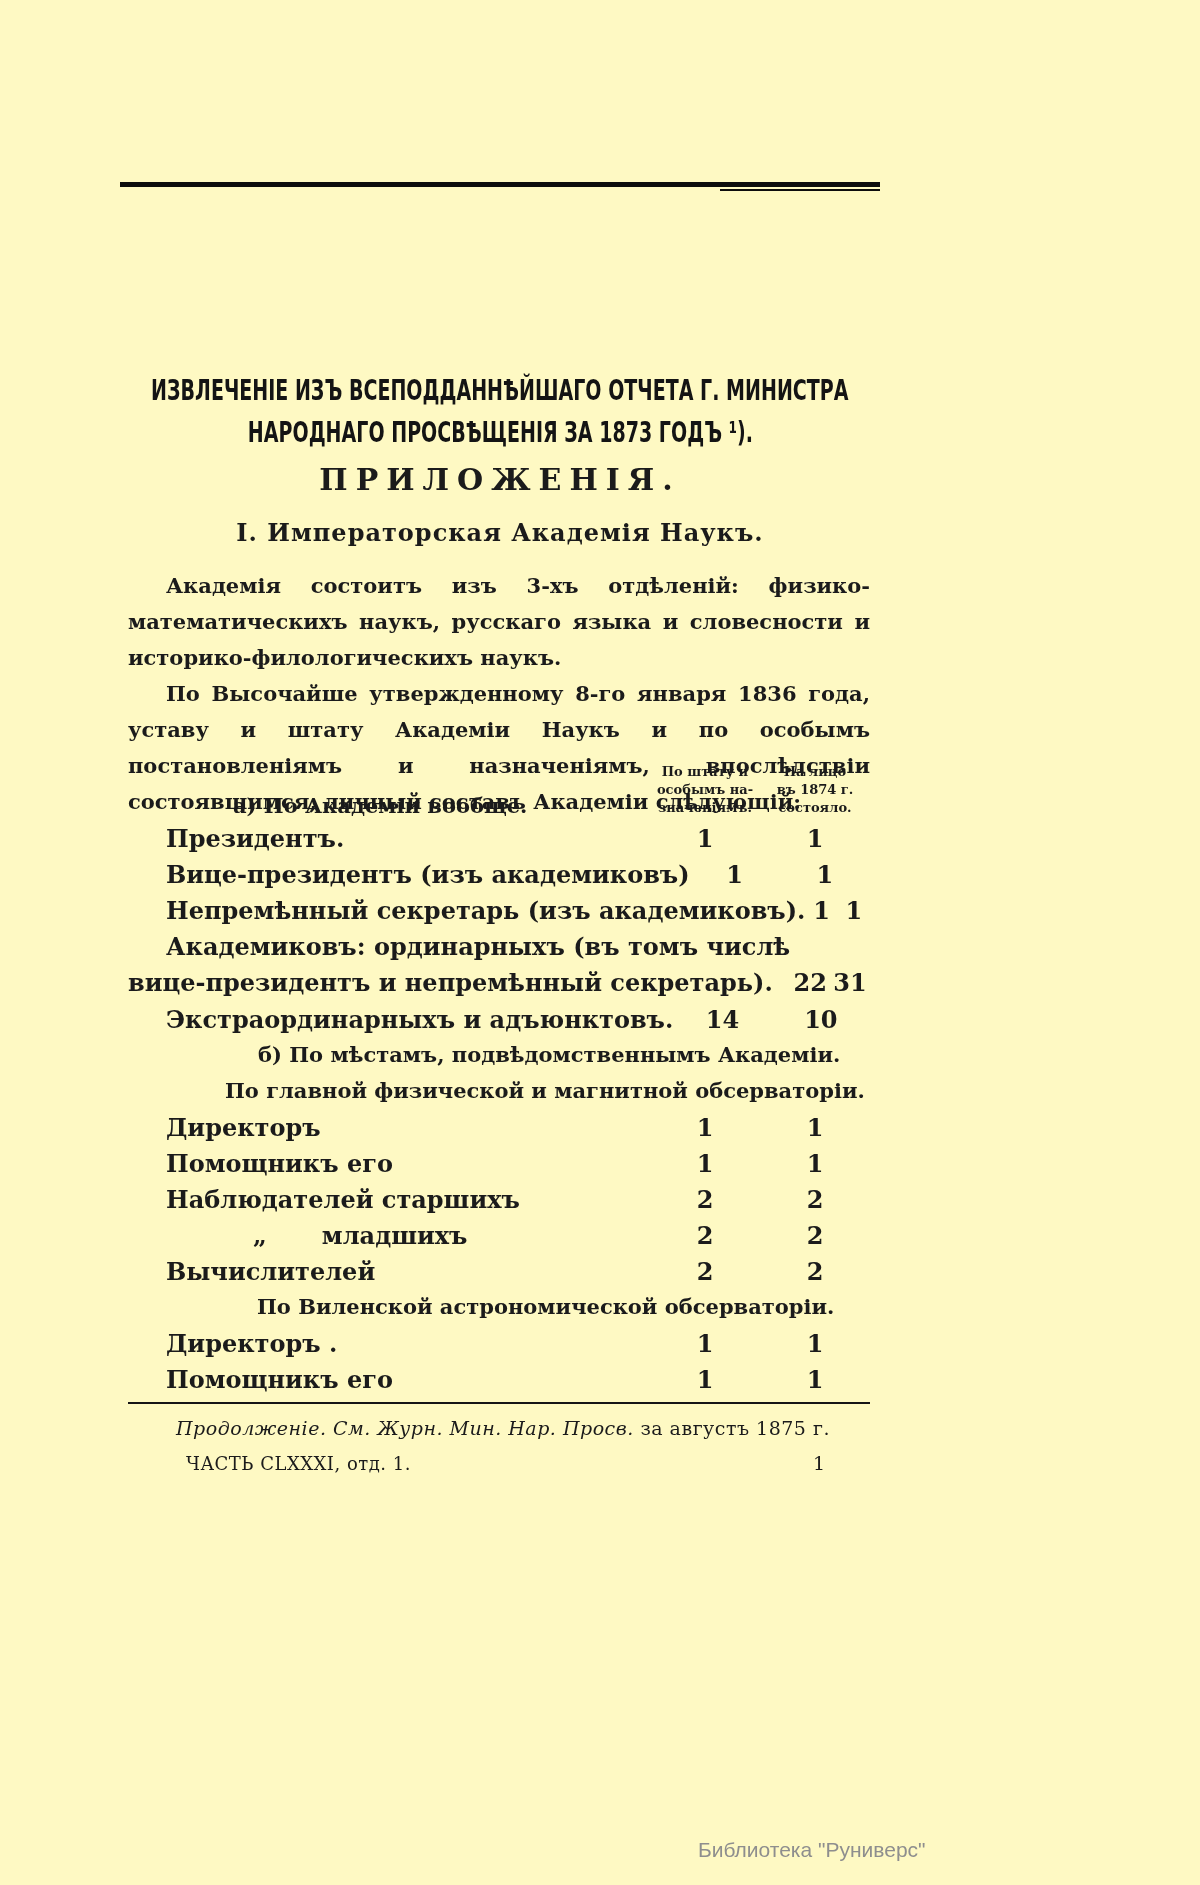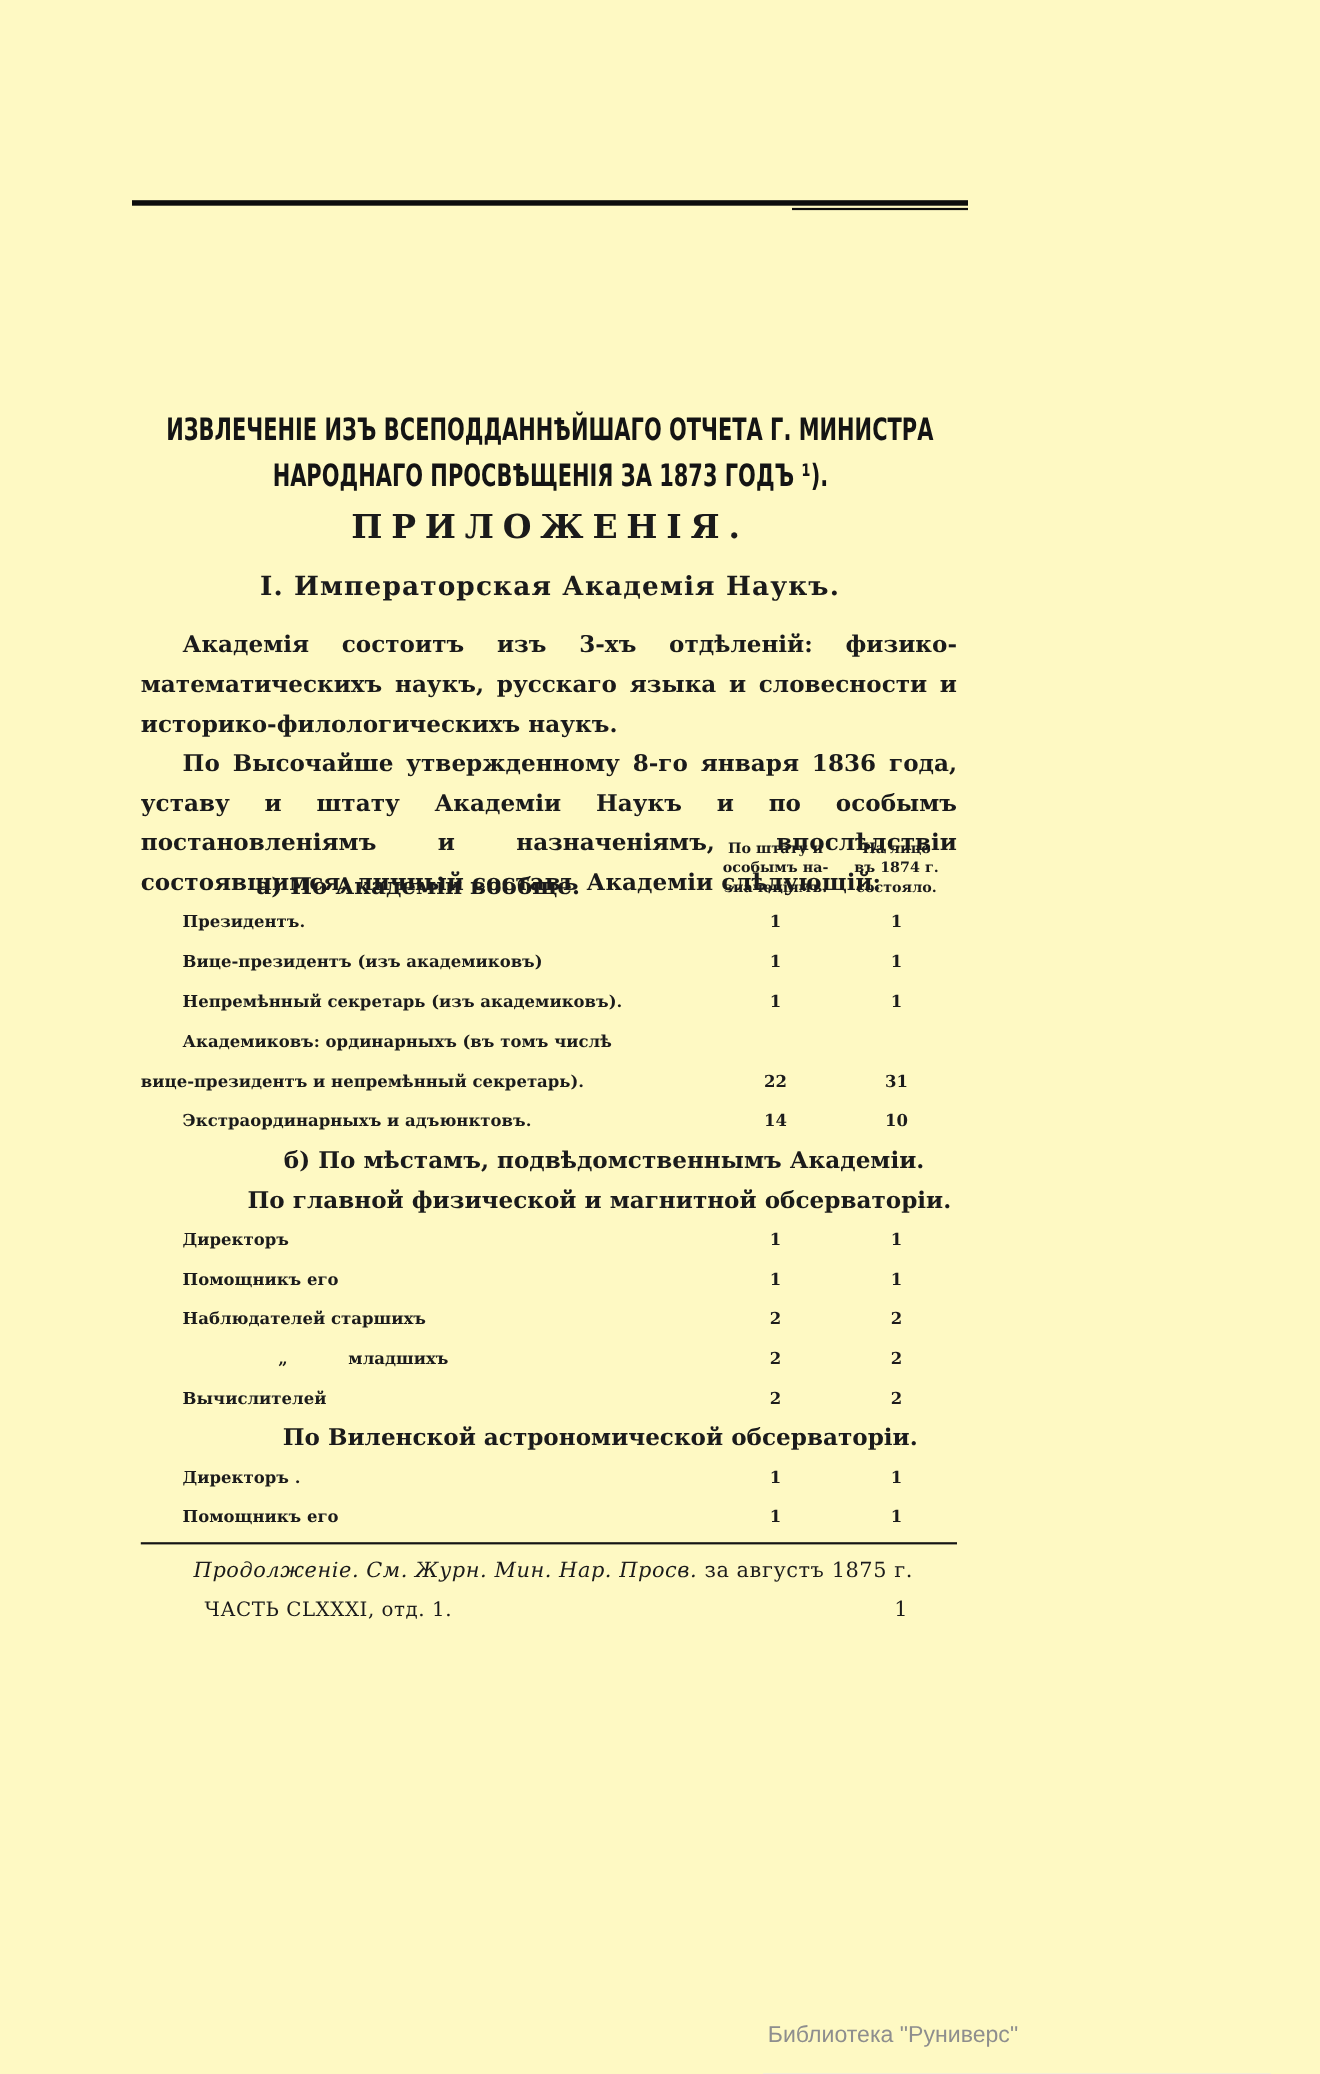--- a/index.html
+++ b/index.html
@@ -42,21 +42,21 @@
     font-size:21px; font-weight:bold; line-height:36px; text-align:justify;
   }
   .body-text p { margin:0; text-indent:38px; }
 
   
   .staff-table { position:absolute; top:760px; left:128px; width:742px; font-weight:bold; }
   .t-header { display:flex; height:60px; align-items:flex-end; }
   .t-head-label { flex:1; padding-left:105px; font-size:21px; padding-bottom:2px; box-sizing:border-box; }
   .t-val-head { width:110px; text-align:center; font-size:13px; line-height:18px; padding-bottom:3px; }
 
-  .t-row { display:flex; height:36px; align-items:center; font-size:15px; }
+  .t-row { display:flex; height:36px; align-items:center; font-size:24px; }
   .t-label { flex:1; padding-left:38px; box-sizing:border-box; white-space:nowrap; }
   .t-val { width:110px; text-align:center; }
 
   .t-row-double { height:73px; align-items:flex-end; }
   .t-row-double .t-label { padding-left:0; }
   .t-row-double .l1 { padding-left:38px; line-height:36px; }
   .t-row-double .l2 { padding-left:0; line-height:36px; }
   .t-row-double .t-val { line-height:36px; }
 
   .t-heading { height:36px; line-height:36px; font-size:21px; white-space:nowrap; }

